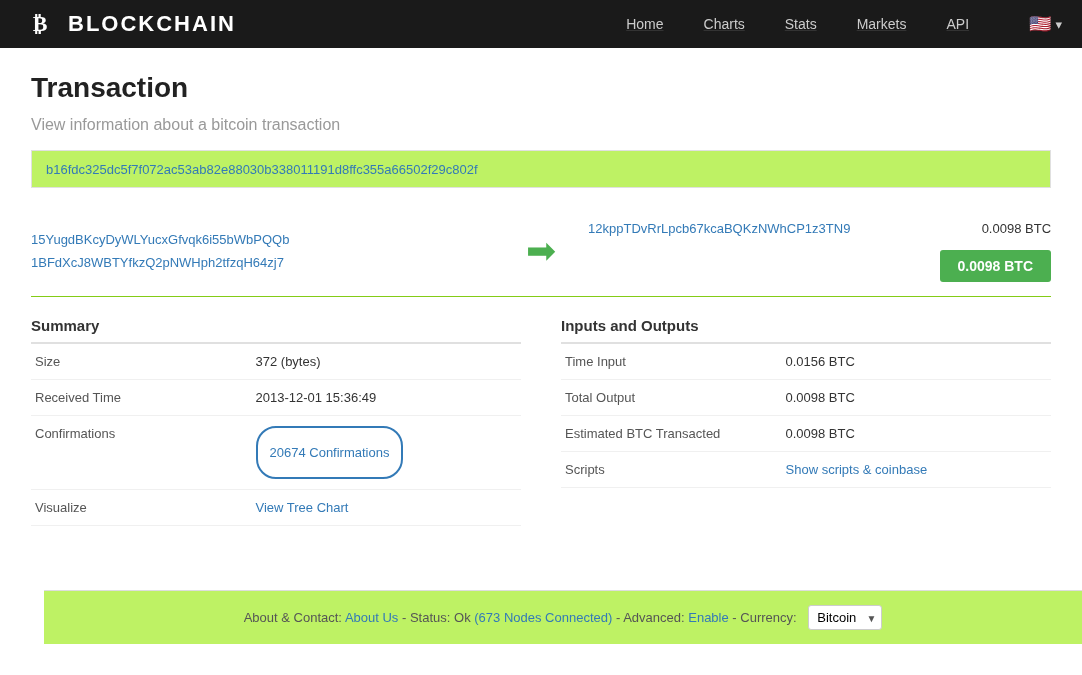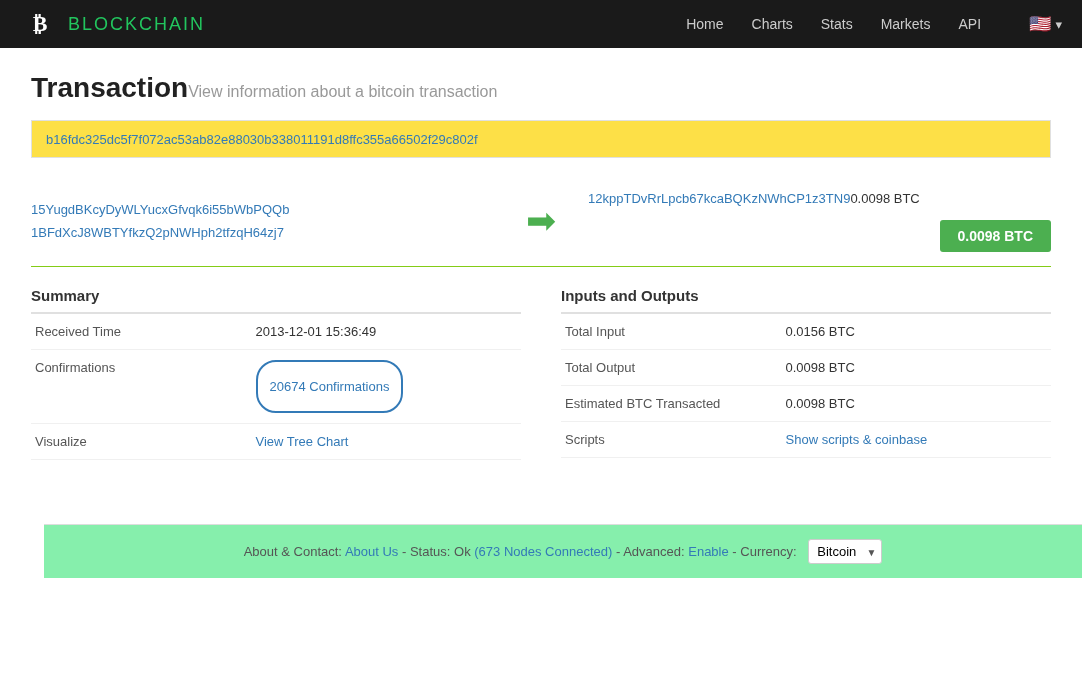--- a/index.html
+++ b/index.html
@@ -17,29 +17,30 @@
       display: flex;
       align-items: center;
       margin-right: auto;
     }
     .nav-logo-icon {
       width: 40px;
       height: 40px;
       margin-right: 8px;
     }
     .nav-logo-text {
-      color: #22c55e;
-      font-size: 18px;
-      font-weight: normal;
+      color: #ffffff;
+      font-size: 22px;
+      font-weight: bold;
       letter-spacing: 2px;
     }
     .nav-links {
       display: flex;
-      gap: 28px;
-      align-items: center;
+      gap: 40px;
+      align-items: center;
+      text-decoration: underline;
     }
     .nav-links a {
       color: #ccc;
       text-decoration: none;
       font-size: 14px;
     }
     .nav-flag {
       display: flex;
       align-items: center;
       gap: 4px;
@@ -54,35 +55,37 @@
     .content {
       max-width: 1060px;
       margin: 0 auto;
       padding: 24px 20px;
     }
 
     
     .page-title-row {
       display: flex;
       align-items: baseline;
+      gap: 12px;
       margin-bottom: 16px;
+      flex-direction: column;
     }
     .page-title {
       font-size: 28px;
       font-weight: bold;
       color: #222;
     }
     .page-subtitle {
       font-size: 16px;
       color: #999;
     }
 
     
     .tx-hash-bar {
-      background: #fde047;
+      background: #bef264;
       padding: 10px 14px;
       margin-bottom: 18px;
       border: 1px solid #e0e0e0;
     }
     .tx-hash-bar a {
       color: #337ab7;
       text-decoration: none;
       font-size: 13px;
       word-break: break-all;
     }
@@ -107,20 +110,21 @@
       line-height: 1.8;
     }
     .tx-arrow {
       color: #4caf50;
       font-size: 36px;
       flex-shrink: 0;
     }
     .tx-outputs {
       flex: 1;
       display: flex;
+      justify-content: space-between;
       align-items: center;
     }
     .tx-output-addr a {
       color: #337ab7;
       text-decoration: none;
       font-size: 13px;
     }
     .tx-output-amount {
       font-size: 13px;
       color: #333;
@@ -195,21 +199,21 @@
       height: 16px;
       font-size: 11px;
       text-align: center;
       line-height: 16px;
       cursor: pointer;
       margin-left: 2px;
     }
 
     
     footer {
-      background: #86efac;
+      background: #bef264;
       border-top: 1px solid #ddd;
       text-align: center;
       padding: 14px 32px;
       font-size: 13px;
       color: #555;
       margin-top: 40px;
       margin-left: 44px;
     }
     footer a { color: #337ab7; text-decoration: none; }
     .currency-select {
@@ -292,20 +296,24 @@
       </div>
     </div>
   </div>
 
   <div class="panels">
 
     <div class="panel">
       <div class="panel-title">Summary</div>
       <table class="panel-table">
         <tbody>
+            <tr>
+          <td>Size</td>
+          <td>372 (bytes)</td>
+        </tr>
         <tr>
           <td>Received Time</td>
           <td>2013-12-01 15:36:49</td>
         </tr>
         <tr>
           <td>Confirmations</td>
           <td>
             <span class="confirmation-badge">20674 Confirmations</span>
           </td>
         </tr>
@@ -317,21 +325,21 @@
         </tr>
       </tbody>
         </table>
     </div>
 
     <div class="panel">
       <div class="panel-title">Inputs and Outputs</div>
       <table class="panel-table">
         <tbody>
             <tr>
-          <td>Total Input</td>
+          <td>Time Input</td>
           <td>0.0156 BTC</td>
         </tr>
         <tr>
           <td>Total Output</td>
           <td>0.0098 BTC</td>
         </tr>
         <tr>
           <td>Estimated BTC Transacted</td>
           <td>0.0098 BTC</td>
         </tr>

